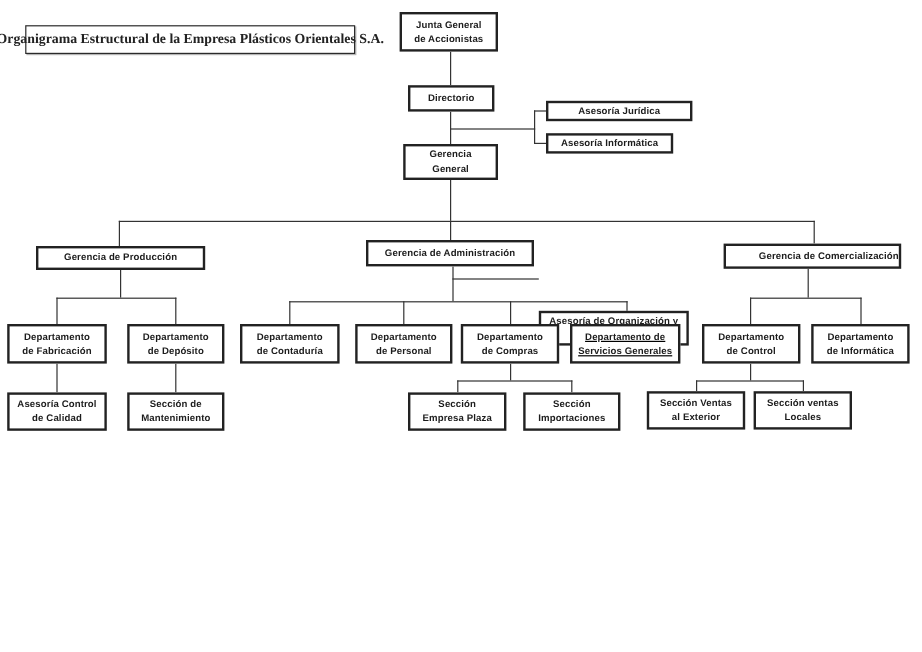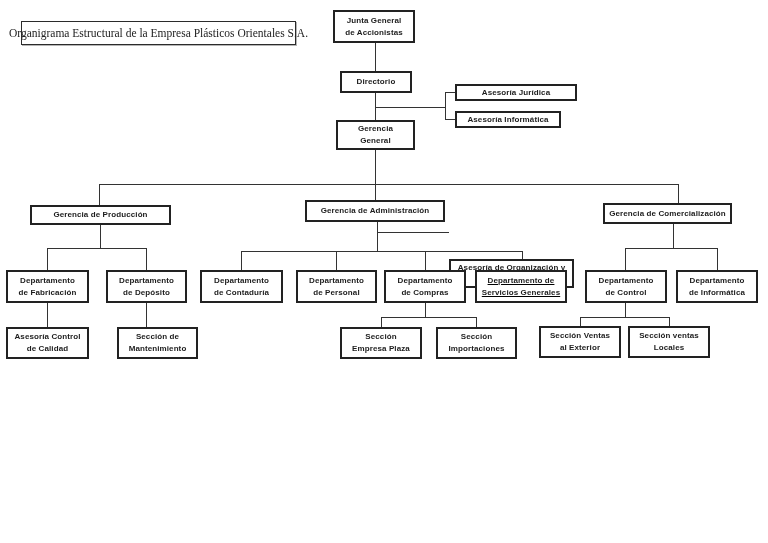--- a/index.html
+++ b/index.html
@@ -5,21 +5,21 @@
   html,body{margin:0;padding:0;background:#ffffff;}
   .canvas{
     position:relative;width:768px;height:543px;background:#ffffff;overflow:hidden;
     font-family:"Liberation Sans","DejaVu Sans",sans-serif;
   }
   .title-box{
     position:absolute;left:21px;top:21px;width:273px;height:22px;
     border:1px solid #2b2b2b;box-shadow:1px 1px 0 #b5b5b5;
     display:flex;align-items:center;justify-content:center;
     font-family:"Liberation Serif","DejaVu Serif",serif;
-    font-size:11.5px;color:#222;white-space:nowrap;background:#fff;
+    font-size:11.5px;color:#222;white-space:nowrap;background:#fff;font-weight:bold;
   }
   .node{
     position:absolute;border:2px solid #222;background:#fff;
     display:flex;flex-direction:column;align-items:center;justify-content:center;
     box-sizing:border-box;text-align:center;
   }
   .nline{
     font-size:8px;font-weight:bold;color:#1c1c1c;line-height:12px;
     white-space:nowrap;letter-spacing:0.1px;
   }
@@ -89,21 +89,21 @@
       <div class="node" style="left: 30px; top: 205px; width: 141px; height: 20px; border-color: rgb(34, 34, 34);">
         <div class="nline">Gerencia de Producción</div>
       </div>
       <div class="node" style="left: 305px; top: 200px; width: 140px; height: 22px; border-color: rgb(34, 34, 34);">
         <div class="nline">Gerencia de Administración</div>
       </div>
       <div class="node" style="left: 449px; top: 215px; width: 125px; height: 29px; border-color: rgb(34, 34, 34); margin-top: 44px;">
         <div class="nline">Asesoría de Organización y</div>
         <div class="nline">Sistemas</div>
       </div>
-      <div class="node" style="left: 603px; top: 203px; width: 129px; height: 21px; border-color: rgb(34, 34, 34);">
+      <div class="node" style="left: 603px; top: 203px; width: 148px; height: 21px; border-color: rgb(34, 34, 34); align-items: flex-end;">
         <div class="nline">Gerencia de Comercialización</div>
       </div>
       <div class="node" style="left: 6px; top: 270px; width: 83px; height: 33px; border-color: rgb(34, 34, 34);">
         <div class="nline">Departamento</div>
         <div class="nline">de Fabricación</div>
       </div>
       <div class="node" style="left: 106px; top: 270px; width: 81px; height: 33px; border-color: rgb(34, 34, 34);">
         <div class="nline">Departamento</div>
         <div class="nline">de Depósito</div>
       </div>
@@ -128,21 +128,21 @@
         <div class="nline">de Control</div>
       </div>
       <div class="node" style="left: 676px; top: 270px; width: 82px; height: 33px; border-color: rgb(34, 34, 34);">
         <div class="nline">Departamento</div>
         <div class="nline">de Informática</div>
       </div>
       <div class="node" style="left: 6px; top: 327px; width: 83px; height: 32px; border-color: rgb(34, 34, 34);">
         <div class="nline">Asesoría Control</div>
         <div class="nline">de Calidad</div>
       </div>
-      <div class="node" style="left: 106px; top: 327px; width: 81px; height: 32px; border-color: rgb(34, 34, 34); margin-left: 11px;">
+      <div class="node" style="left: 106px; top: 327px; width: 81px; height: 32px; border-color: rgb(34, 34, 34);">
         <div class="nline">Sección de</div>
         <div class="nline">Mantenimiento</div>
       </div>
       <div class="node" style="left: 340px; top: 327px; width: 82px; height: 32px; border-color: rgb(34, 34, 34);">
         <div class="nline">Sección</div>
         <div class="nline">Empresa Plaza</div>
       </div>
       <div class="node" style="left: 436px; top: 327px; width: 81px; height: 32px; border-color: rgb(34, 34, 34);">
         <div class="nline">Sección</div>
         <div class="nline">Importaciones</div>

